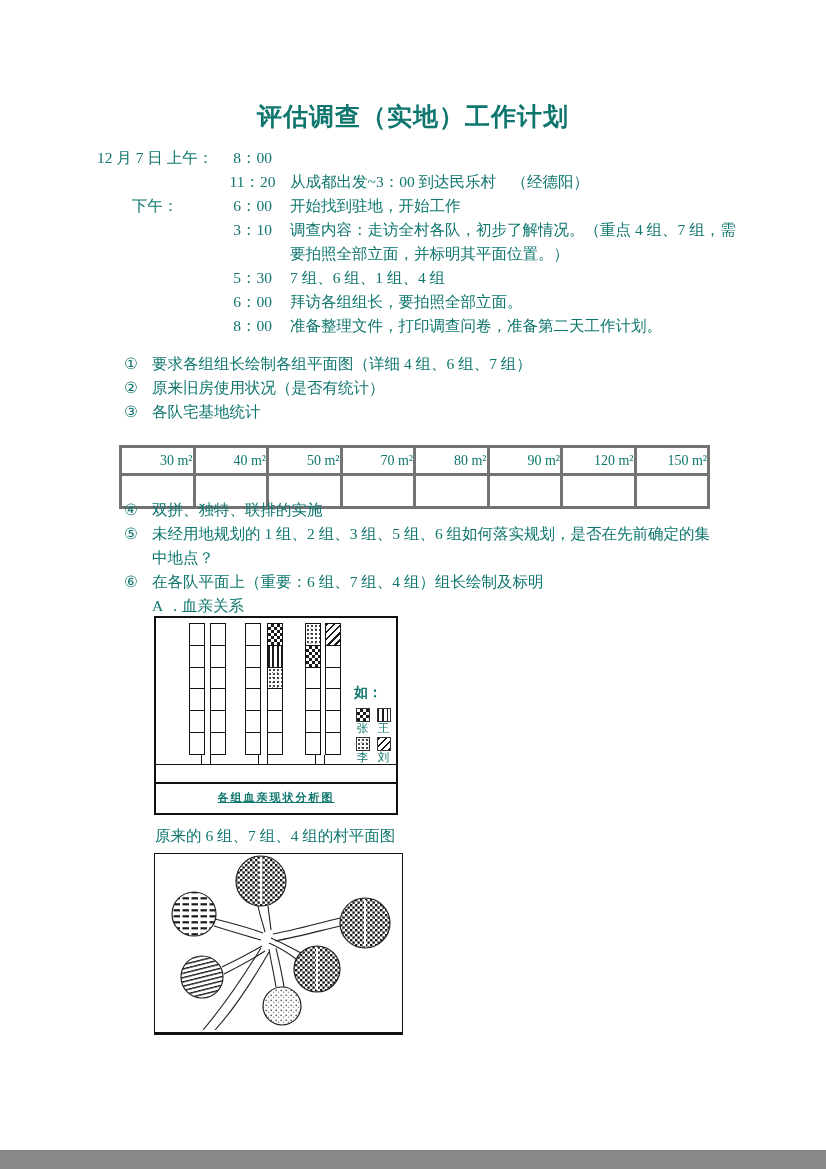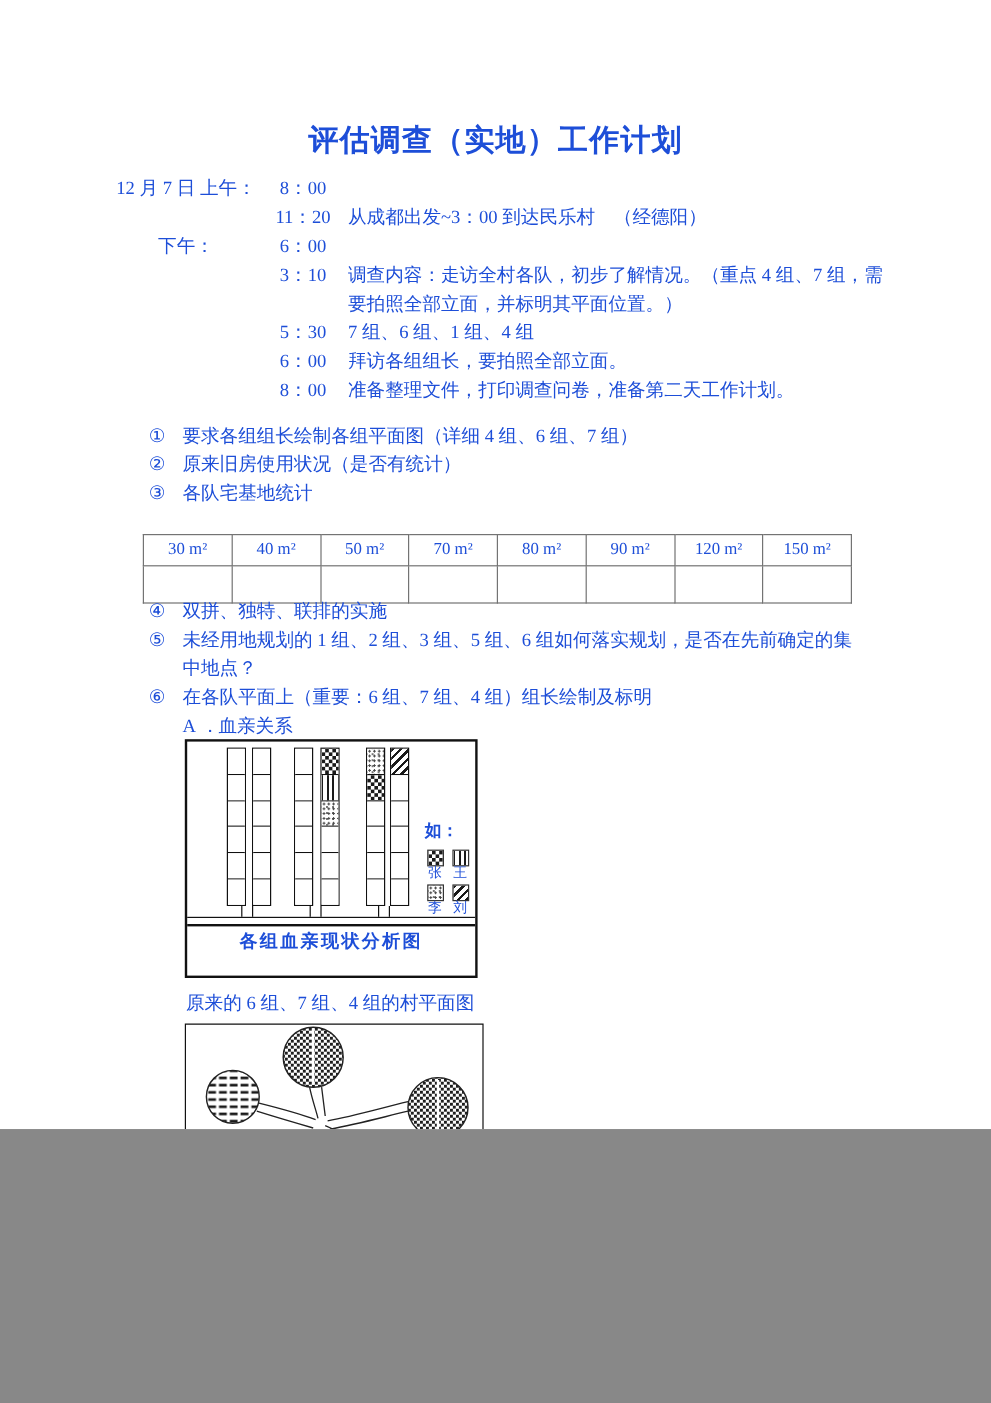--- a/index.html
+++ b/index.html
@@ -1,18 +1,18 @@
 <!DOCTYPE html>
 <html><head>
 <meta charset="utf-8">
 <style>
   html,body{margin:0;padding:0;background:#888;}
   .page{
-    position:relative;width:826px;height:941px;margin:0 auto;background:#ffffff;
-    font-family:"Liberation Serif","DejaVu Serif",serif;color:#1d4ed8;overflow:hidden;
+    position:relative;width:826px;height:1150px;margin:0 auto;background:#ffffff;
+    font-family:"Liberation Serif","DejaVu Serif",serif;color:#0f766e;overflow:hidden;
   }
   
   .doc-title{
     position:absolute;top:100px;left:0;width:100%;text-align:center;
     font-size:25px;font-weight:bold;letter-spacing:1px;
   }
   
   .schedule{position:absolute;top:146px;left:95px;width:660px;font-size:15.5px;}
   .sch-row{display:flex;height:24px;line-height:24px;white-space:nowrap;}
   .sch-prefix{width:120px;flex:none;text-align:center;}
@@ -25,43 +25,43 @@
   .item{display:flex;}
   .item-marker{width:28px;flex:none;}
   .item-text{flex:1;}
   .sub-item{display:flex;padding-left:28px;}
   .sub-marker{width:30px;flex:none;letter-spacing:4px;}
   
   .area-table{
     position:absolute;top:445px;left:119px;width:591px;border-collapse:collapse;
     font-size:14px;table-layout:fixed;
   }
-  .area-table td{border:1px solid #737373;text-align:center;padding:0;}
+  .area-table td{border:3px solid #737373;text-align:right;padding:0;}
   .area-table .hdr td{height:25px;}
   .area-table .body td{height:30px;}
   
   .d1{
     position:absolute;top:616px;left:154px;width:244px;height:199px;
     box-sizing:border-box;border:2px solid #111;background:#fff;
   }
   .bars-area{position:absolute;top:0;left:0;width:100%;height:146px;}
   .kbar{
     position:absolute;top:5px;width:16px;height:132px;box-sizing:border-box;
     border:1.5px solid #111;display:flex;flex-direction:column;background:#fff;
   }
   .seg{flex:1;border-bottom:1.5px solid #111;}
   .seg:last-child{border-bottom:none;}
   .stem{
     position:absolute;top:137px;width:10px;height:9px;box-sizing:border-box;
     border-left:1.5px solid #111;border-right:1.5px solid #111;
   }
   .ground-band{position:absolute;top:146px;left:0;width:100%;height:22px;border-top:1.5px solid #111;box-sizing:border-box;}
   .d1-caption{
-    position:absolute;top:152px;left:0;width:100%;height:27px;border-top:2px solid #111;
-    box-sizing:border-box;text-align:center;font-weight:bold;font-size:15px;line-height:26px;letter-spacing:2px;
+    position:absolute;top:164px;left:0;width:100%;height:27px;border-top:2px solid #111;
+    box-sizing:border-box;text-align:center;font-weight:bold;font-size:11px;line-height:26px;letter-spacing:2px;text-decoration:underline;
   }
   .legend{position:absolute;left:198px;top:66px;width:42px;font-size:13px;}
   .legend-title{font-size:14px;font-weight:bold;}
   .legend-grid{margin-top:6px;display:grid;grid-template-columns:17px 17px;gap:2px 4px;}
   .legend-cell{display:flex;flex-direction:column;align-items:center;}
   .legend-swatch{width:14px;height:14px;box-sizing:border-box;border:1px solid #333;}
   .legend-label{font-size:11.5px;line-height:13px;}
   
   [data-pattern="plain"]{background:#fff;}
   [data-pattern="checker"]{background:repeating-conic-gradient(#1a1a1a 0% 25%,#ffffff 25% 50%);background-size:6px 6px;}
@@ -92,20 +92,21 @@
       <span class="sch-time">8：00</span>
     </div>
     <div class="sch-row">
       <span class="sch-prefix"></span>
       <span class="sch-time">11：20</span>
       <span class="sch-task">从成都出发~3：00 到达民乐村　（经德阳）</span>
     </div>
     <div class="sch-row">
       <span class="sch-prefix">下午：</span>
       <span class="sch-time">6：00</span>
+      <span class="sch-task">开始找到驻地，开始工作</span>
     </div>
     <div class="sch-row">
       <span class="sch-prefix"></span>
       <span class="sch-time">3：10</span>
       <span class="sch-task">调查内容：走访全村各队，初步了解情况。（重点 4 组、7 组，需</span>
     </div>
     <div class="sch-row">
       <span class="sch-prefix"></span>
       <span class="sch-time"></span>
       <span class="sch-task">要拍照全部立面，并标明其平面位置。）</span>

